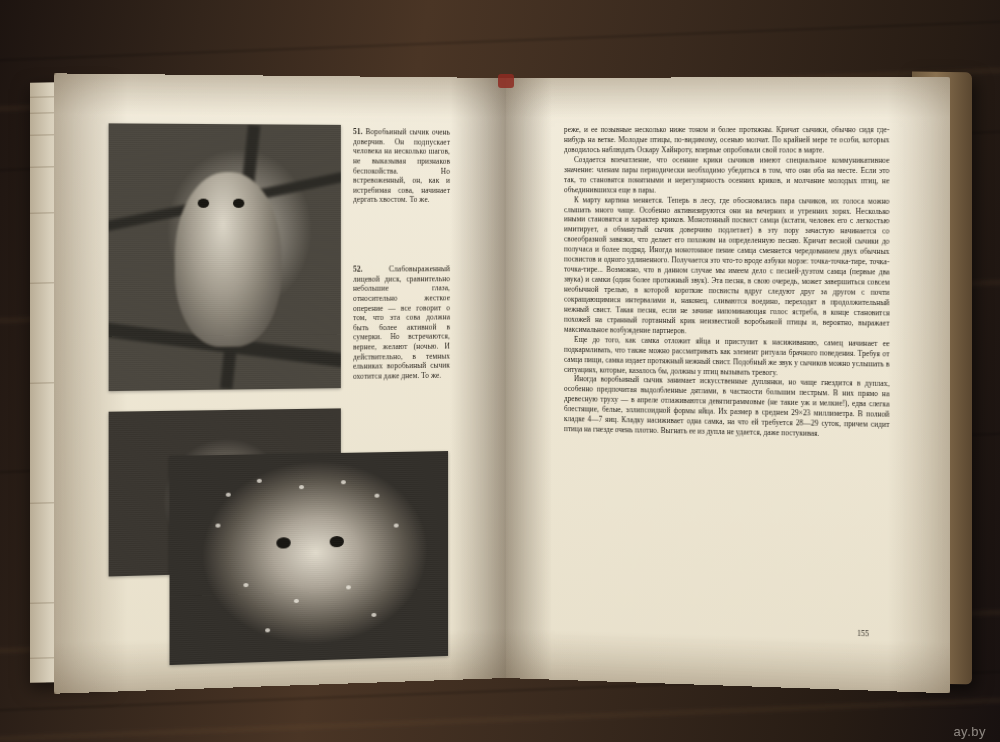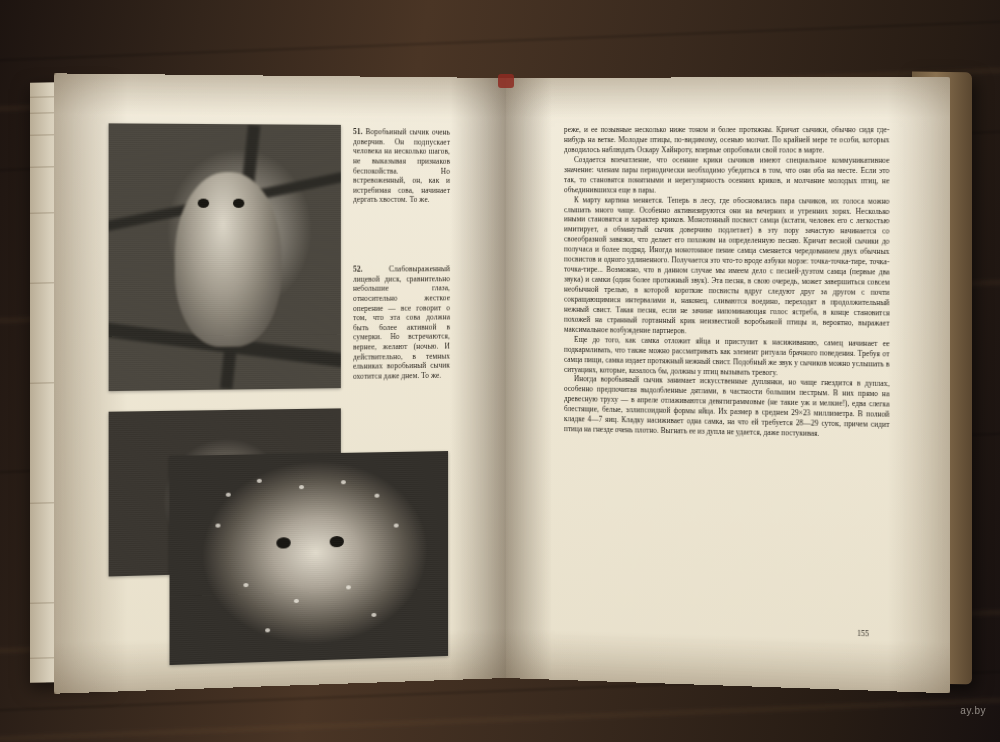--- a/index.html
+++ b/index.html
@@ -259,23 +259,23 @@
     left: 345px;
     top: 540px;
     font-size: 7.5px;
     color: #2a241c;
   }
 
   
   #watermark {
     position: absolute;
     right: 14px;
-    bottom: 26px;
+    bottom: 3px;
     font-family: "Liberation Sans", sans-serif;
-    font-size: 10px;
+    font-size: 13px;
     color: rgba(235,230,220,0.55);
     letter-spacing: 0.5px;
   }
 
   
   .curve-shade-left {
     position: absolute;
     left: 0; top: 0; bottom: 0; width: 70px;
     background: linear-gradient(90deg, rgba(90,70,45,0.30), rgba(90,70,45,0));
     pointer-events: none;

